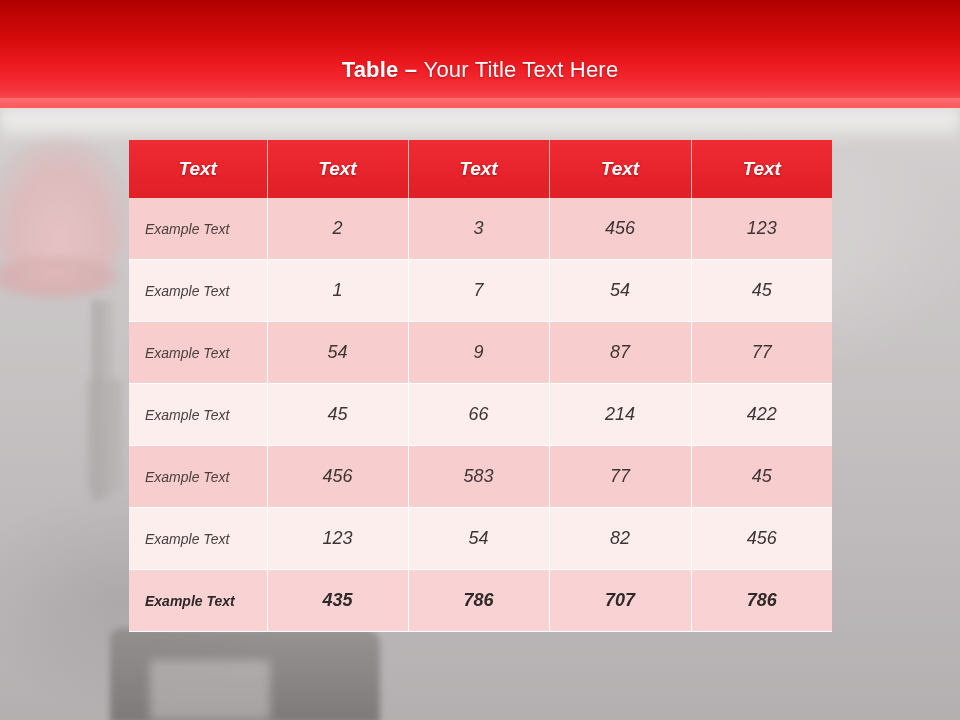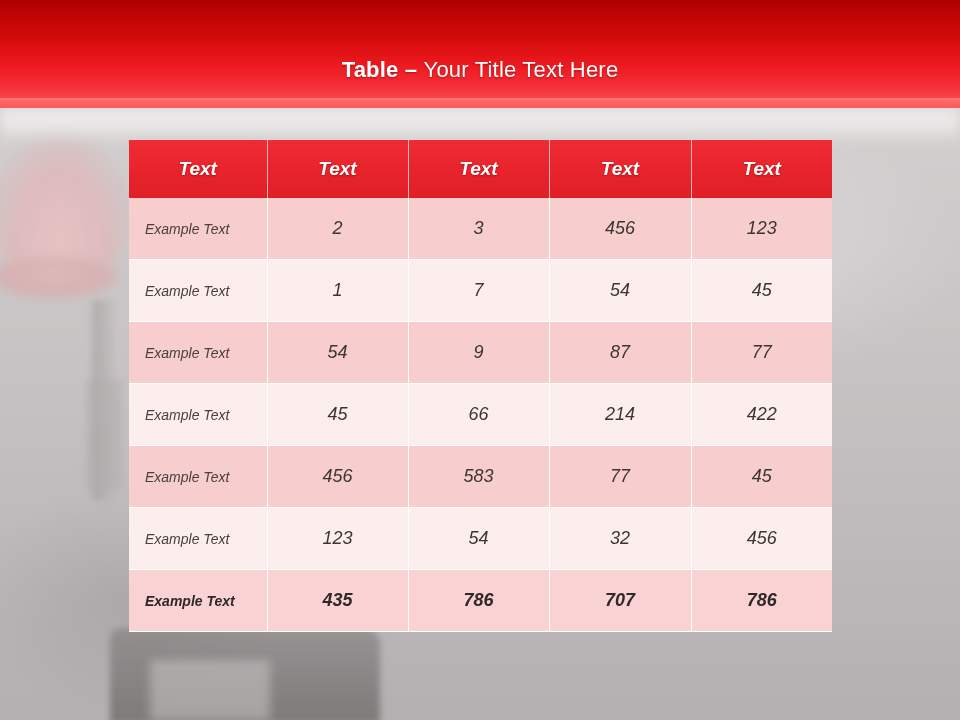--- a/index.html
+++ b/index.html
@@ -282,21 +282,21 @@
           <td class="label">Example Text</td>
           <td>456</td>
           <td>583</td>
           <td>77</td>
           <td>45</td>
         </tr>
         <tr class="band-b">
           <td class="label">Example Text</td>
           <td>123</td>
           <td>54</td>
-          <td>32</td>
+          <td>82</td>
           <td>456</td>
         </tr>
         <tr class="total">
           <td class="label">Example Text</td>
           <td>435</td>
           <td>786</td>
           <td>707</td>
           <td>786</td>
         </tr>
       </tbody>

